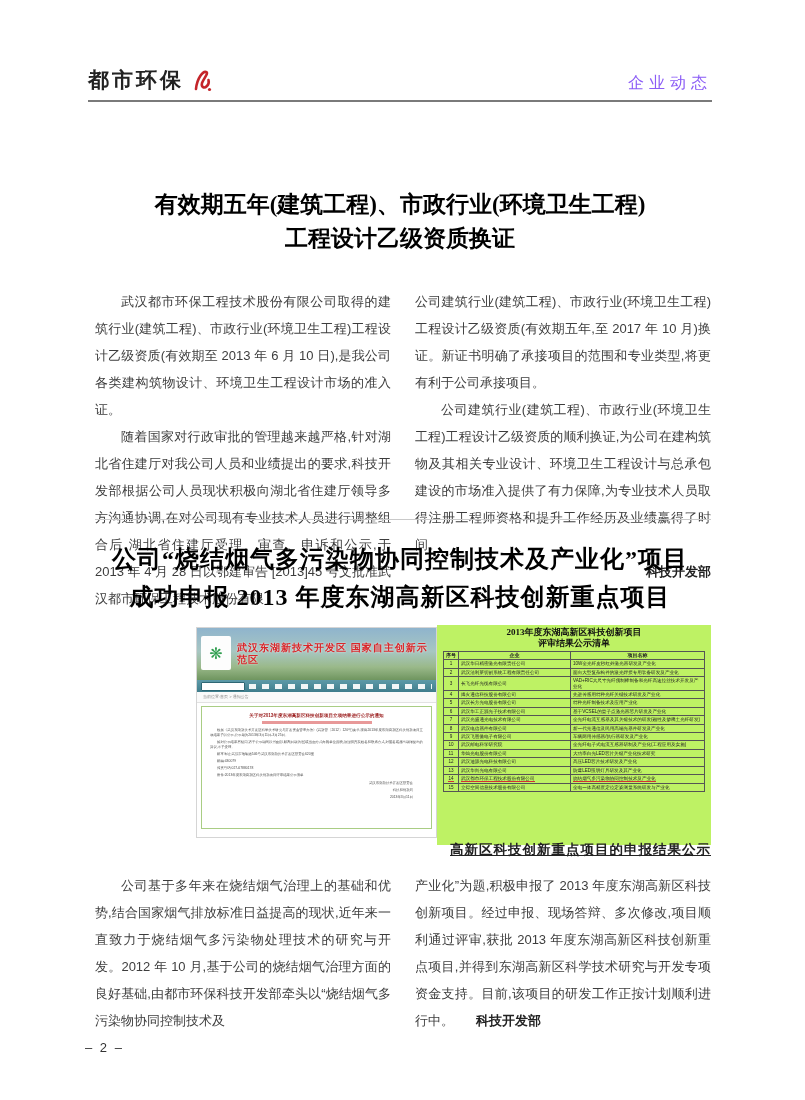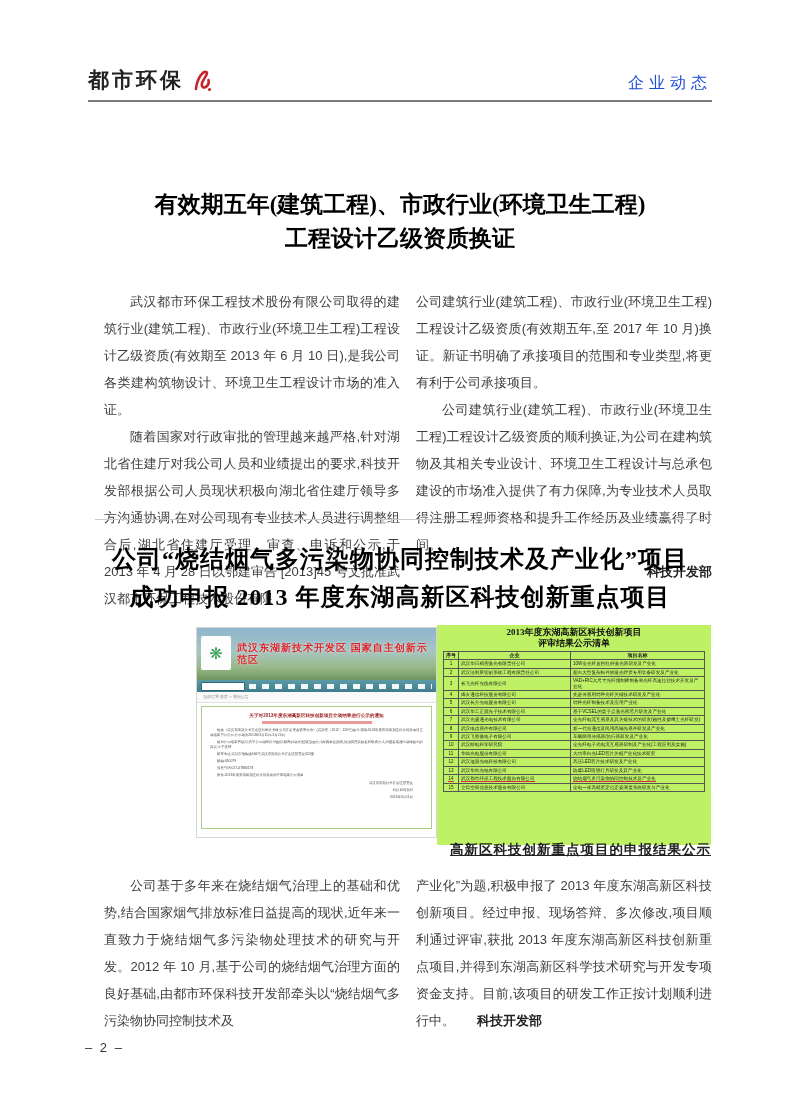--- a/index.html
+++ b/index.html
@@ -11,32 +11,32 @@
 
   
   .pageheader{
     left:88px;top:68px;width:624px;height:34px;
     display:flex;justify-content:space-between;align-items:flex-end;
     border-bottom:2px solid #7a7a7a;padding-bottom:6px;box-sizing:border-box;
   }
   .brandwrap{display:flex;align-items:flex-end;gap:8px;}
   .brand{font-size:21px;font-weight:bold;color:#222;letter-spacing:3px;}
   .seal{width:22px;height:26px;display:inline-block;}
-  .section{font-size:16px;color:#1d4ed8;letter-spacing:5px;margin-left:10px;}
+  .section{font-size:16px;color:#8b5cf6;letter-spacing:5px;margin-left:10px;}
 
   
   .a1title{left:88px;top:188px;width:624px;text-align:center;
     font-family:"Liberation Serif",serif;font-weight:bold;color:#000;
     font-size:23px;line-height:34px;}
   .a2title{left:80px;top:540px;width:640px;text-align:center;
     font-family:"Liberation Serif",serif;font-weight:bold;color:#000;
     font-size:24px;line-height:38px;letter-spacing:1px;}
 
   
-  .cols{left:104px;width:616px;display:flex;gap:16px;}
+  .cols{left:95px;width:616px;display:flex;gap:24px;justify-content:flex-end;}
   .cols1{top:288px;}
   .cols2{top:872px;}
   .col{width:296px;font-size:13px;line-height:27px;text-align:justify;color:#3d3d3d;}
   .col p{margin:0;}
   .indent{text-indent:2em;}
   .sigline{text-align:right;font-weight:bold;color:#222;}
   .sig-inline{font-weight:bold;color:#222;padding-left:22px;}
 
   .divider{left:95px;top:519px;width:616px;height:0;border-top:1px solid #c9c9c9;}
 

